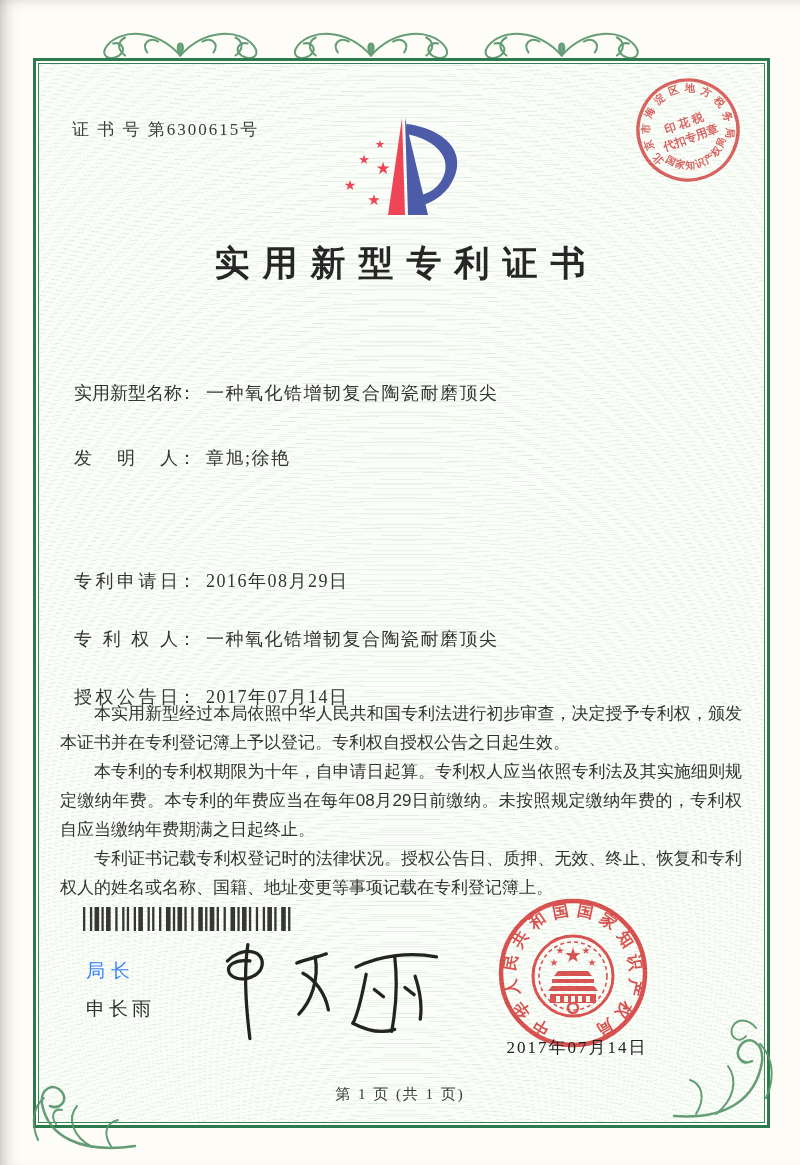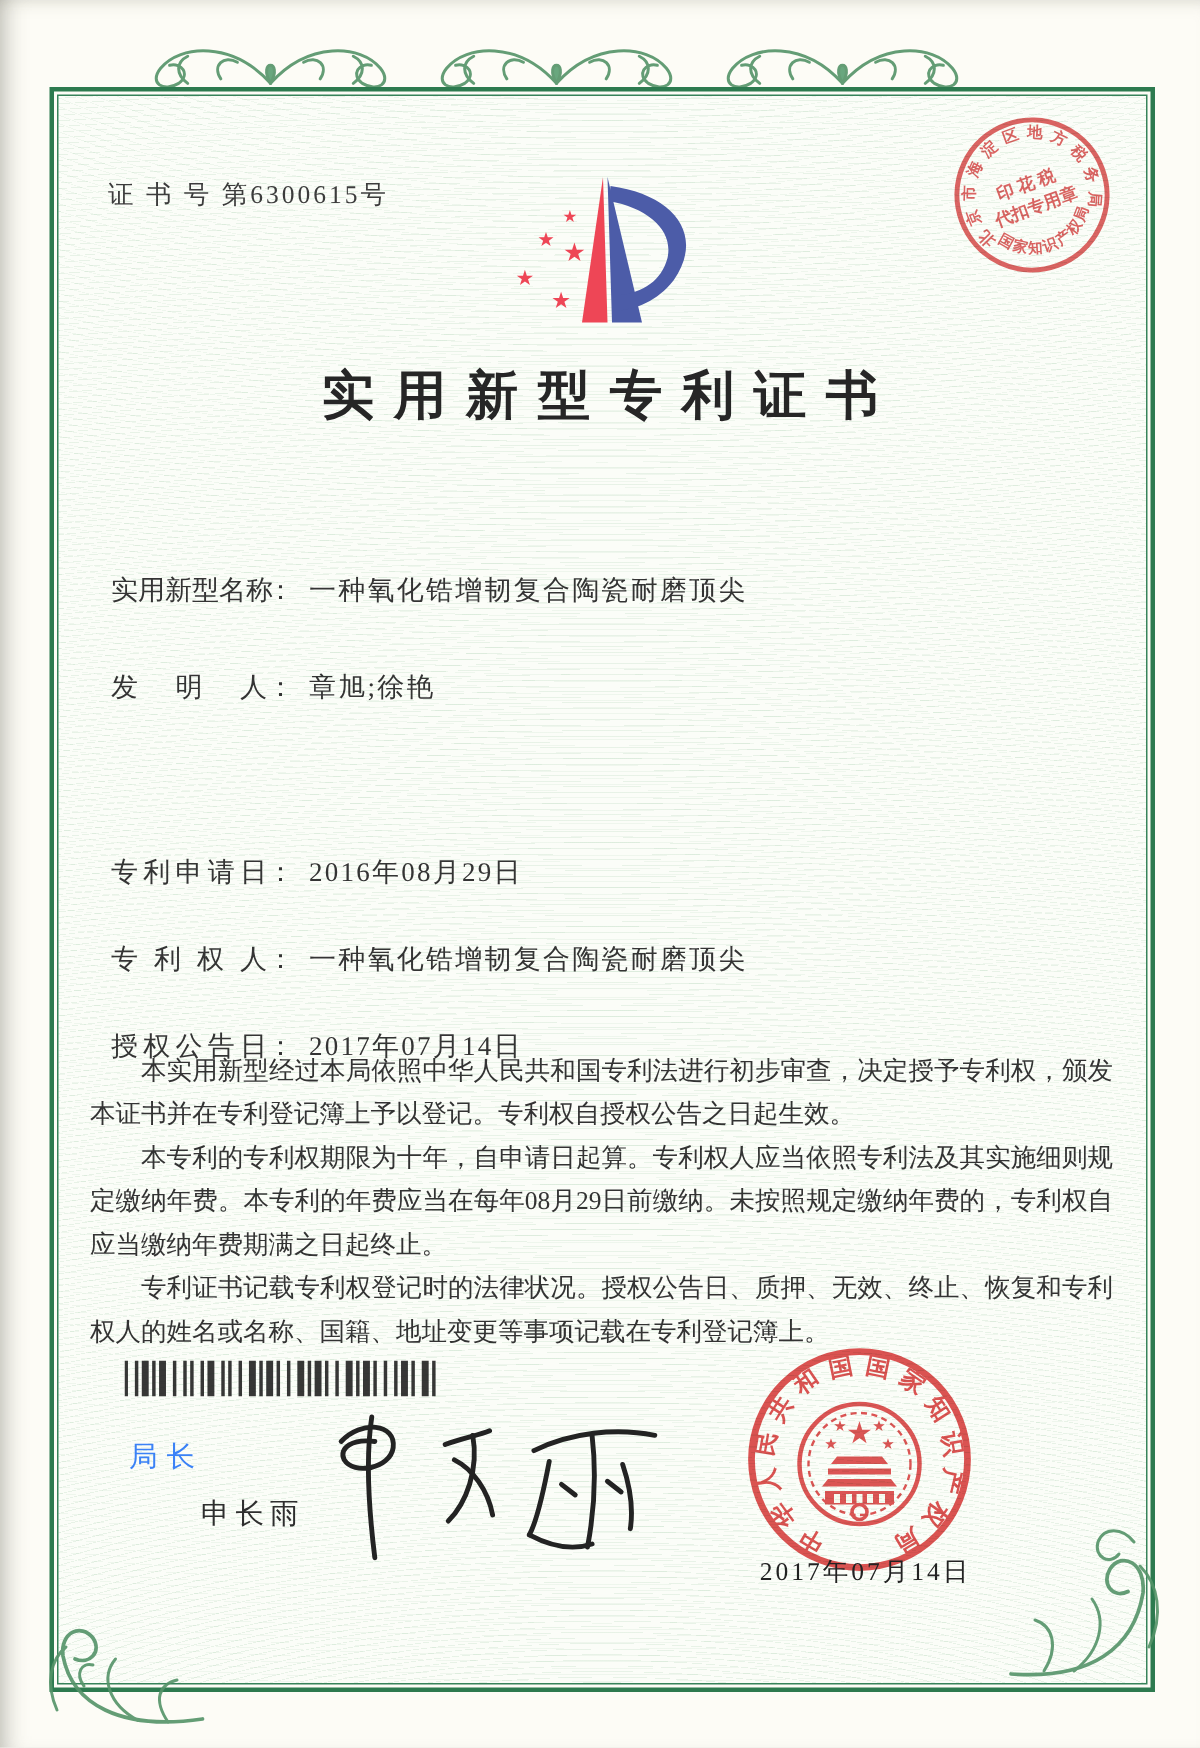--- a/index.html
+++ b/index.html
@@ -14,25 +14,25 @@
       repeating-radial-gradient(ellipse 900px 430px at 50% -18%, rgba(130,185,140,.10) 0 1px, rgba(130,185,140,0) 1px 9px);}
   .cert-no{position:absolute;left:72px;top:118px;font-size:17px;letter-spacing:2px;color:#3c3c3c;}
   .logo{position:absolute;left:328px;top:110px;width:150px;height:122px;}
   .title{position:absolute;left:0;top:240px;width:100%;text-align:center;font-size:35px;font-weight:700;
          letter-spacing:13px;color:#262626;text-indent:13px;}
   .field{position:absolute;left:74px;width:650px;font-size:18px;color:#343434;white-space:nowrap;}
   .field .lbl{display:inline-block;width:104px;text-align:justify;text-align-last:justify;vertical-align:bottom;margin-top:24px;}
   .field .col{margin-right:10px;}
   .field .val{letter-spacing:1.5px;}
   .paras{position:absolute;left:60px;top:699px;width:682px;font-size:17px;line-height:29px;color:#333;
-         text-align:justify;font-family:Liberation Serif, serif;}
+         text-align:justify;font-family:Liberation Sans, sans-serif;}
   .paras p{margin:0;text-indent:2em;}
   .barcode{position:absolute;left:83px;top:907px;width:212px;height:24px;opacity:.88;}
   .signer-title{position:absolute;left:86px;top:958px;font-size:19px;letter-spacing:6px;color:#3b82f6;}
-  .signer-name{position:absolute;left:86px;top:996px;font-size:19px;letter-spacing:4px;color:#2e2e2e;margin-left:48px;}
+  .signer-name{position:absolute;left:86px;top:996px;font-size:19px;letter-spacing:4px;color:#2e2e2e;}
   .signature{position:absolute;left:205px;top:928px;width:255px;height:118px;}
   .seal{position:absolute;left:496px;top:896px;width:154px;height:154px;mix-blend-mode:multiply;opacity:.92;}
   #sealRing text{fill:#dc4444;font-weight:700;font-family:"Liberation Serif",serif;}
   .emblem{fill:#dd4747;}
   .seal-date{position:absolute;left:492px;top:1036px;width:170px;text-align:center;font-size:17px;
              letter-spacing:2px;color:#222;}
   .tax-stamp{position:absolute;left:634px;top:76px;width:108px;height:108px;transform:rotate(-20deg);
              mix-blend-mode:multiply;opacity:.85;}
   .tax-stamp text{fill:#d94a4a;font-weight:700;font-family:"Liberation Serif",serif;}
   .footer{position:absolute;left:0;top:1085px;width:100%;text-align:center;font-size:15px;
@@ -240,14 +240,15 @@
         <text x="43.17283544118823" y="90.94621100487045" font-size="9.8" transform="rotate(376.33333333333337 43.17283544118823 90.94621100487045)">知</text>
         <text x="54.00000000000001" y="92.5" font-size="9.8" transform="rotate(360 54.00000000000001 92.5)">识</text>
         <text x="64.82716455881177" y="90.94621100487045" font-size="9.8" transform="rotate(343.6666666666667 64.82716455881177 90.94621100487045)">产</text>
         <text x="74.78040033113325" y="86.41026013591741" font-size="9.8" transform="rotate(327.3333333333333 74.78040033113325 86.41026013591741)">权</text>
         <text x="83.05631883857671" y="79.25827261613453" font-size="9.8" transform="rotate(311 83.05631883857671 79.25827261613453)">局</text>
       </g>
     <text x="54" y="50" font-size="11.5" text-anchor="middle" letter-spacing="3">印花税</text>
     <text x="54" y="66" font-size="11.5" text-anchor="middle">代扣专用章</text>
   </svg>
 
+  <div class="footer">第 1 页 (共 1 页)</div>
 
 </div>
 
 </body></html>

